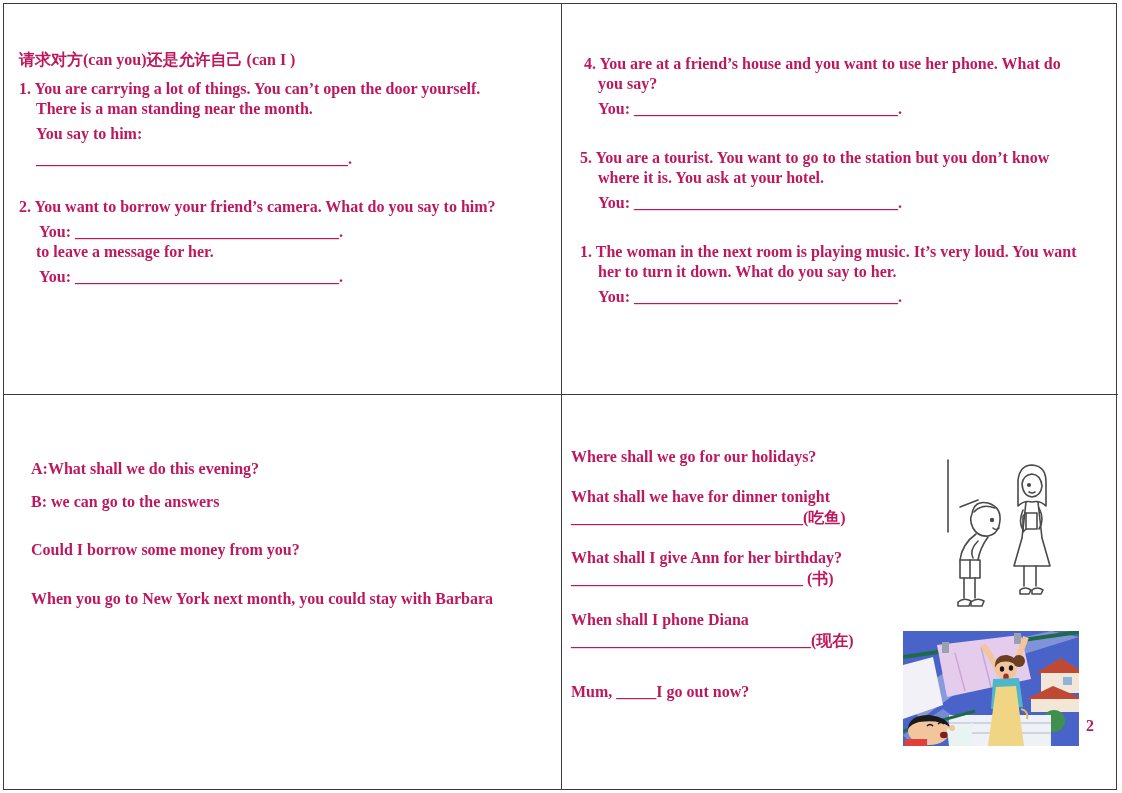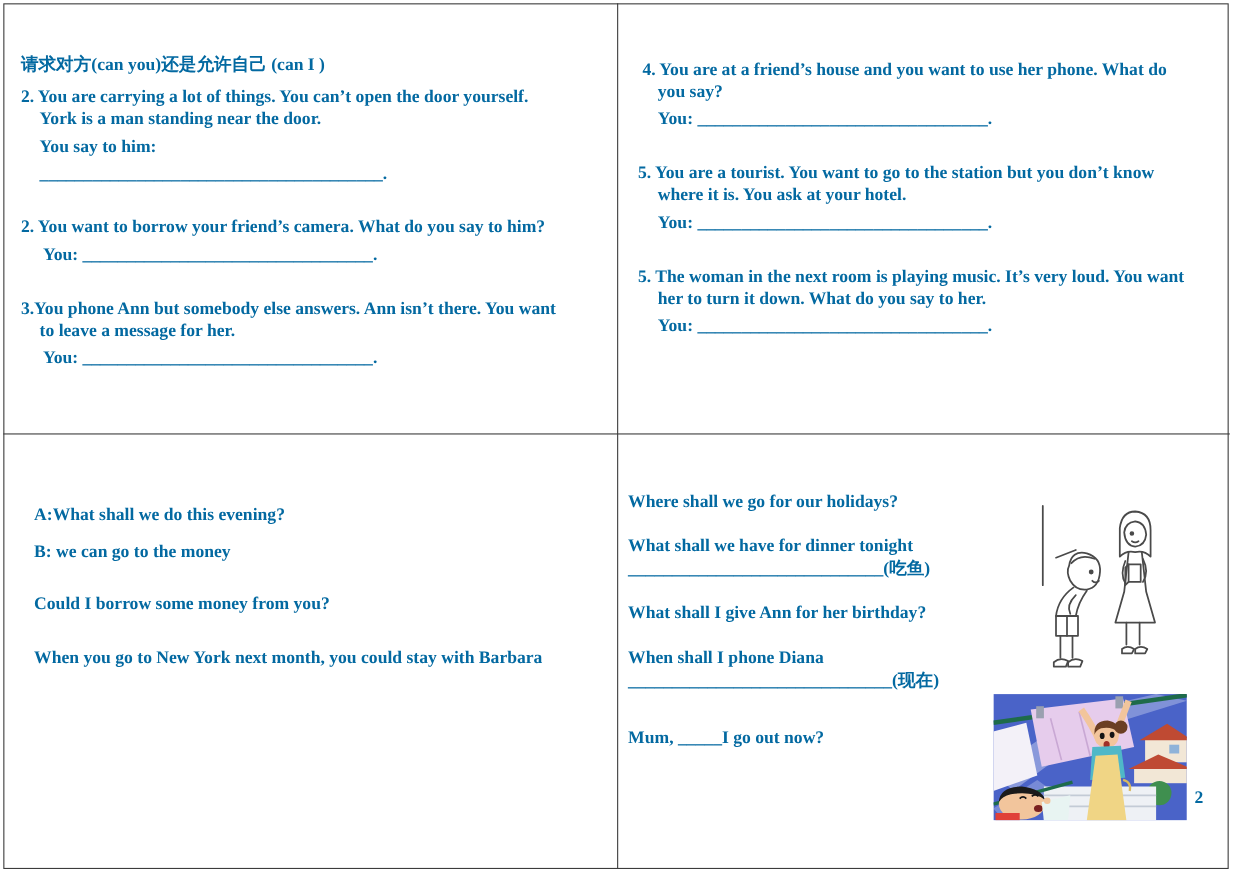--- a/index.html
+++ b/index.html
@@ -8,21 +8,21 @@
     background: #ffffff;
   }
   .page {
     position: relative;
     width: 1122px;
     height: 793px;
     background: #ffffff;
     overflow: hidden;
     font-family: "Liberation Serif", "DejaVu Serif", serif;
     font-weight: bold;
-    color: #0369a1;
+    color: #be185d;
   }
   .page-border {
     position: absolute;
     left: 3px; top: 3px;
     width: 1112px; height: 785px;
     border: 1px solid #3c3c3c;
     pointer-events: none;
   }
   .divider-v {
     position: absolute;
@@ -92,55 +92,55 @@
 </head>
 <body>
 
 <div class="page">
   <div class="page-border"></div>
   <div class="divider-v"></div>
   <div class="divider-h"></div>
 
   <section class="quad q1">
     <p class="ln">请求对方(can you)还是允许自己 (can I )</p>
-    <p class="ln mt9">2. You are carrying a lot of things. You can’t open the door yourself.</p>
-    <p class="ln ind">York is a man standing near the door.</p>
+    <p class="ln mt9">1. You are carrying a lot of things. You can’t open the door yourself.</p>
+    <p class="ln ind">There is a man standing near the month.</p>
     <p class="ln ind mt5">You say to him:</p>
     <p class="ln ind mt5">_______________________________________.</p>
     <p class="ln mt28">2. You want to borrow your friend’s camera. What do you say to him?</p>
     <p class="ln ind2 mt5">You: _________________________________.</p>
-    <p class="ln mt29">3.You phone Ann but somebody else answers. Ann isn’t there. You want</p>
     <p class="ln ind">to leave a message for her.</p>
     <p class="ln ind2 mt5">You: _________________________________.</p>
   </section>
 
   <section class="quad q2">
     <p class="ln mt4 lead4">4. You are at a friend’s house and you want to use her phone. What do</p>
     <p class="ln ind3">you say?</p>
     <p class="ln ind3 mt5">You: _________________________________.</p>
     <p class="ln mt29">5. You are a tourist. You want to go to the station but you don’t know</p>
     <p class="ln ind3">where it is. You ask at your hotel.</p>
     <p class="ln ind3 mt5">You: _________________________________.</p>
-    <p class="ln mt29">5. The woman in the next room is playing music. It’s very loud. You want</p>
+    <p class="ln mt29">1. The woman in the next room is playing music. It’s very loud. You want</p>
     <p class="ln ind3">her to turn it down. What do you say to her.</p>
     <p class="ln ind3 mt5">You: _________________________________.</p>
   </section>
 
   <section class="quad q3">
     <p class="ln3">A:What shall we do this evening?</p>
-    <p class="ln3 mt4">B: we can go to the money</p>
+    <p class="ln3 mt4">B: we can go to the answers</p>
     <p class="ln3 mt27">Could I borrow some money from you?</p>
     <p class="ln3 mt28">When you go to New York next month, you could stay with Barbara</p>
   </section>
 
   <section class="quad q4">
     <p class="ln4">Where shall we go for our holidays?</p>
     <p class="ln4 mt19">What shall we have for dinner tonight</p>
     <p class="ln4">_____________________________(吃鱼)</p>
     <p class="ln4 mt19">What shall I give Ann for her birthday?</p>
+    <p class="ln4">_____________________________ (书)</p>
     <p class="ln4 mt20">When shall I phone Diana</p>
     <p class="ln4">______________________________(现在)</p>
     <p class="ln4 mt30">Mum, _____I go out now?</p>
   </section>
 
   <div class="illus">
     <svg viewBox="0 0 124 165" width="124" height="165">
       <g stroke="#4a4a4a" stroke-width="1.6" fill="none" stroke-linecap="round" stroke-linejoin="round">
         <path d="M10 10 V 82"></path>
         <path d="M22 57 L40 50"></path>

